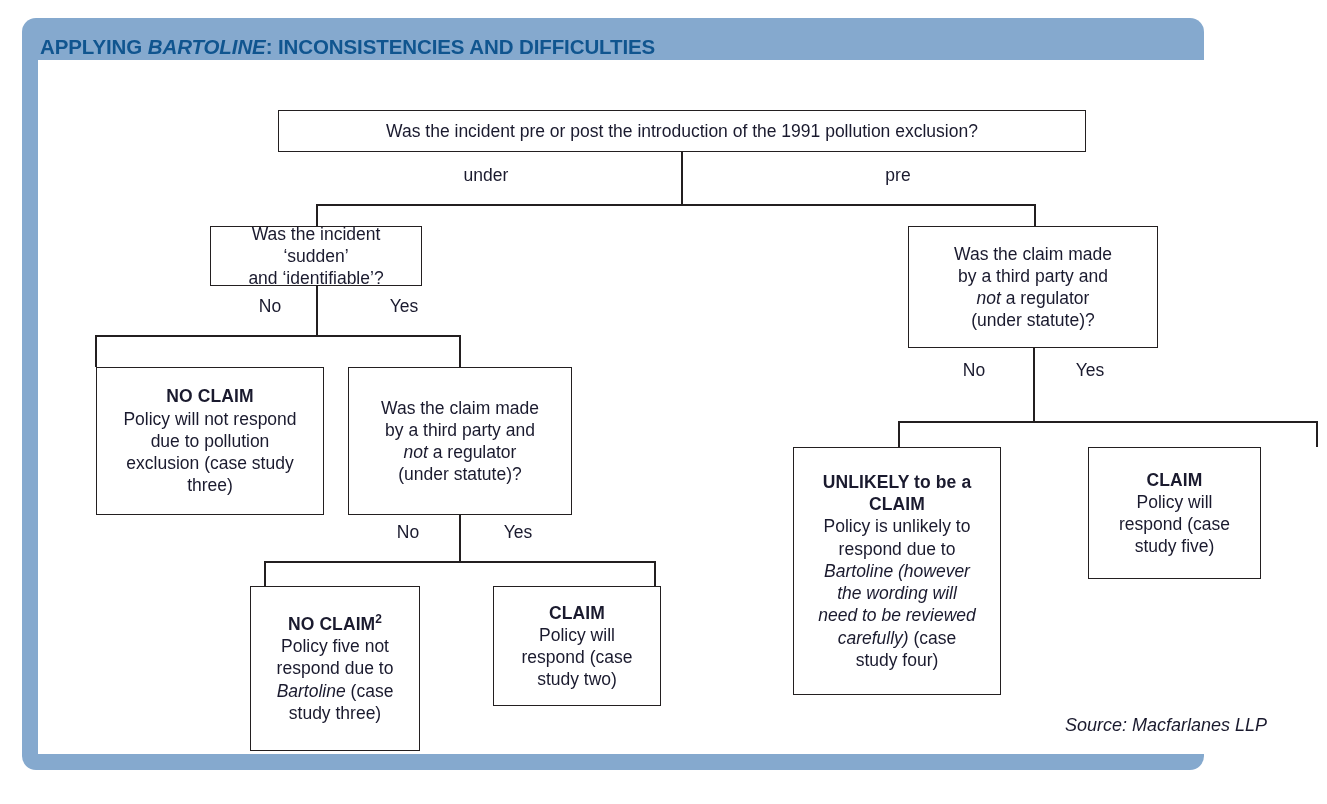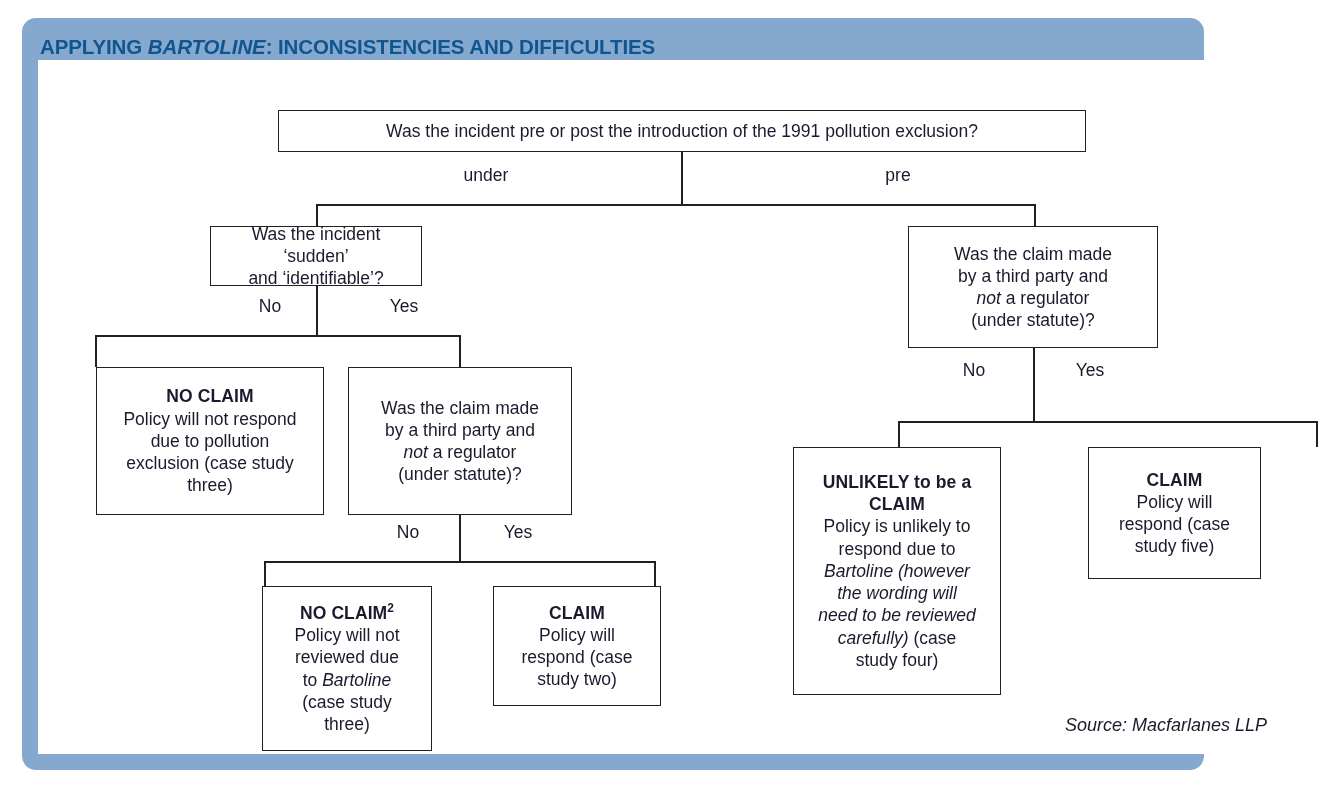--- a/index.html
+++ b/index.html
@@ -159,23 +159,23 @@
     </div>
 
     <div class="ln v" style="left:421px; top:455px; height:46px;"></div>
     <div class="ln h" style="left:226px; top:501px; width:391px;"></div>
     <div class="ln v" style="left:226px; top:501px; height:25px;"></div>
     <div class="ln v" style="left:616px; top:501px; height:25px;"></div>
 
     <div class="elabel" style="left:334px; top:462px; width:72px;">No</div>
     <div class="elabel" style="left:444px; top:462px; width:72px;">Yes</div>
 
-    <div class="node" style="left:224px; top:526px; width:170px; height:165px;">
+    <div class="node" style="left:212px; top:526px; width:170px; height:165px;">
       <div class="hd"><span>NO CLAIM</span><sup>2</sup></div>
-      <div class="bd"><span>Policy will not reviewed due to </span><span class="it">Bartoline</span><span> (case study three)</span></div>
+      <div class="bd"><span>Policy five not respond due to </span><span class="it">Bartoline</span><span> (case study three)</span></div>
     </div>
 
     <div class="node" style="left:455px; top:526px; width:168px; height:120px;">
       <div class="hd">CLAIM</div>
       <div class="bd">Policy will respond (case study two)</div>
     </div>
 
     <div class="node" style="left:870px; top:166px; width:250px; height:122px;">
       <div class="bd">Was the claim made</div>
       <div class="bd">by a third party and</div>

